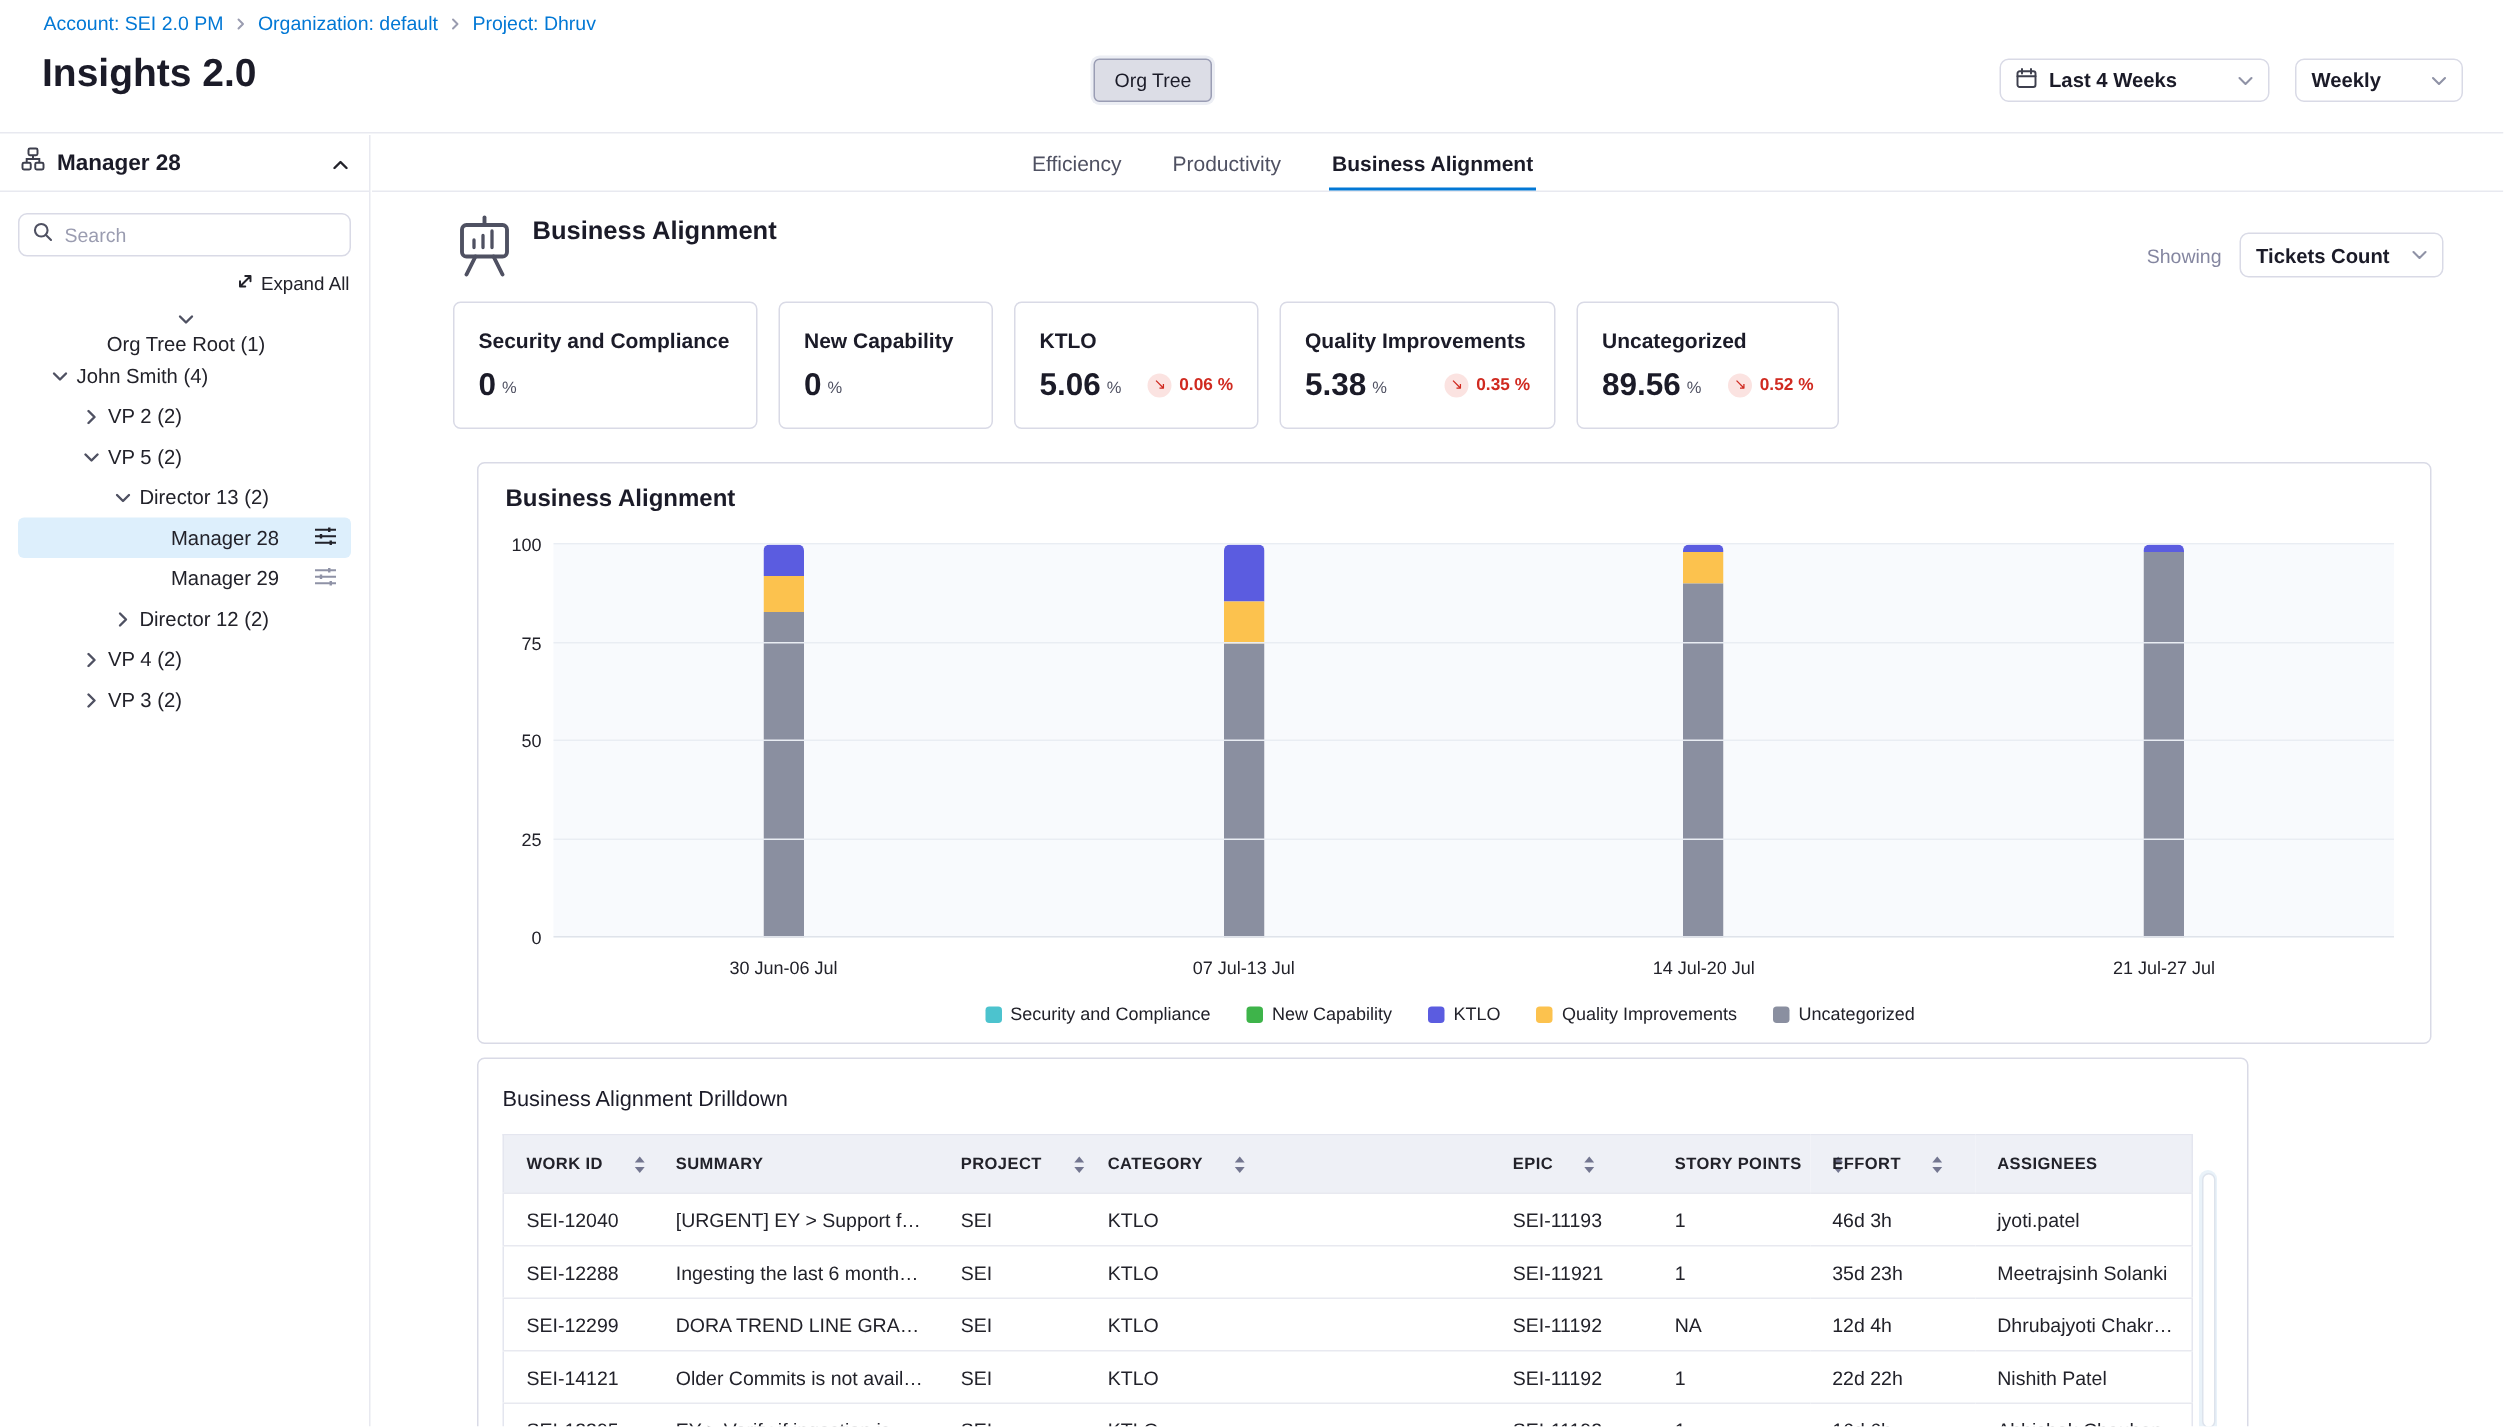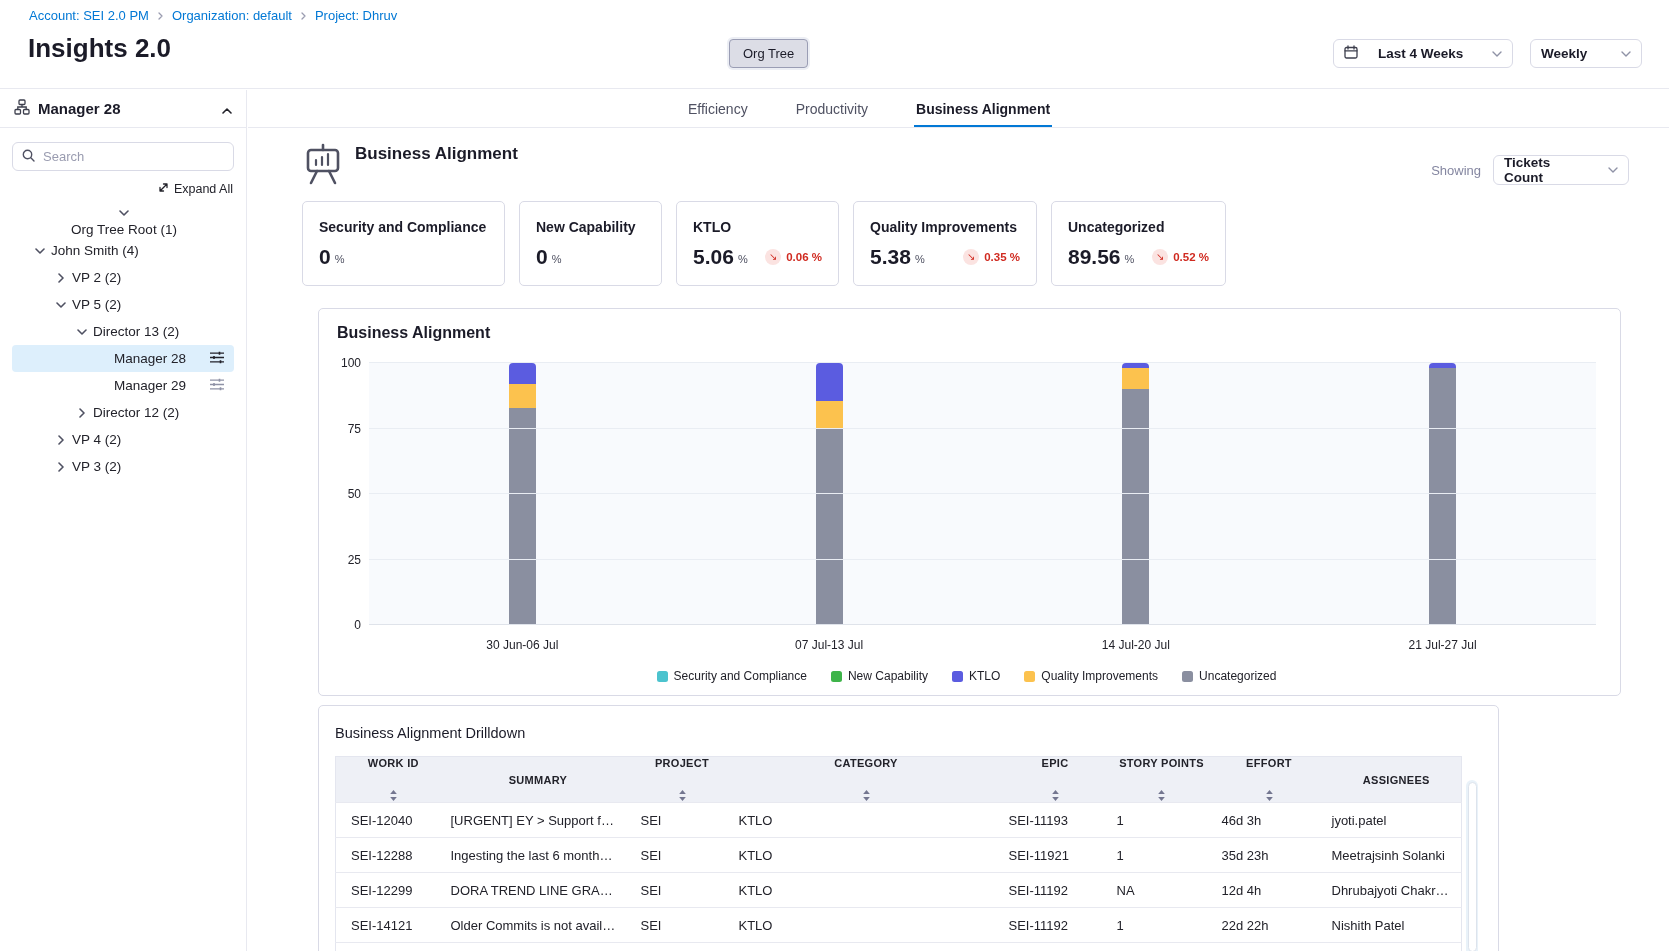--- a/index.html
+++ b/index.html
@@ -12,21 +12,21 @@
     border-bottom:1px solid #e8e9f0; }
   .breadcrumb { position:absolute; top:8px; left:29px; display:flex; align-items:center; gap:9px;
     font-size:13px; }
   .crumb { color:#0278d5; cursor:pointer; }
   .crumb-sep { display:flex; align-items:center; }
   .page-title { position:absolute; top:33px; left:28px; font-size:26px; font-weight:bold; color:#1b1b28; }
   .org-tree-btn { position:absolute; top:39px; left:729px; height:29px; padding:0 13px;
     background:#dcdde6; border:1px solid #9a9db4; border-radius:4px; box-shadow:0 0 0 2px #eceef4;
     font-size:13px; color:#1b1b28; font-family:inherit; cursor:pointer; }
   .topbar-controls { position:absolute; top:39px; right:27px; display:flex; gap:17px; }
-  .select { display:flex; align-items:center; gap:20px; height:29px; padding:0 10px;
+  .select { display:flex; align-items:center; gap:8px; height:29px; padding:0 10px;
     background:#fff; border:1px solid #d9dae6; border-radius:6px; font-size:13.5px; font-weight:bold;
     color:#1b1b28; cursor:pointer; }
   .select .chev { margin-left:auto; display:flex; }
   .select-daterange { width:180px; }
   .select-interval { width:112px; }
 
   
   .sidebar { position:absolute; top:90px; left:0; width:247px; height:861px;
     border-right:1px solid #e8e9f0; background:#fff; }
   .sidebar-head { height:38px; display:flex; align-items:center; gap:8px; padding:0 14px;
@@ -43,21 +43,21 @@
   .tree-row { position:relative; height:27px; display:flex; align-items:center; gap:6px;
     font-size:13.5px; color:#22222a; cursor:pointer; margin:0 12px; border-radius:4px; }
   .tree-row.selected { background:#ddeffc; }
   .tree-chev { display:flex; width:10px; justify-content:center; }
   .tree-spacer { width:10px; }
   .tree-filter { position:absolute; right:9px; top:6px; display:flex; }
 
   
   .main { position:absolute; top:90px; left:248px; width:1421px; height:861px; overflow:hidden; }
   .tabs-bar { position:relative; height:38px; border-bottom:1px solid #e8e9f0; background:#fff; }
-  .tabs { position:absolute; left:438px; top:0; height:100%; display:flex; gap:44px; }
+  .tabs { position:absolute; left:438px; top:0; height:100%; display:flex; gap:30px; }
   .tab { display:flex; align-items:center; font-size:14px; color:#4f5162; cursor:pointer;
     border-bottom:2.5px solid transparent; padding:2px 2px 0 2px; }
   .tab.active { color:#1b1b28; font-weight:bold; border-bottom-color:#0278d5; }
 
   .section-head { display:flex; align-items:flex-start; margin:15px 40px 0 54px; }
   .section-icon { width:42px; height:44px; margin-right:11px; flex:none; }
   .section-title { font-size:17px; font-weight:bold; color:#1b1b28; margin-top:1px; }
   .section-desc { font-size:13px; color:#4f5162; margin-top:6px; }
   .showing-wrap { margin-left:auto; display:flex; align-items:center; gap:12px; margin-top:12px; }
   .showing-label { font-size:13px; color:#8486a0; }
@@ -102,21 +102,21 @@
 
   
   .table-card { position:relative; margin:9px 0 0 70px; width:1181px; border:1px solid #d9dae6;
     border-radius:5px; background:#fff; padding:19px 16px 16px 16px; height:300px; }
   .table-title { font-size:14.5px; font-weight:normal; color:#1b1b28; }
   .dd-table { margin-top:15px; border-collapse:collapse; table-layout:fixed; width:1126px;
     border:1px solid #e4e6ef; border-radius:4px; }
   .dd-table th { background:#eef0f6; height:39px; text-align:left; padding:0 0 0 15px;
     font-size:11px; font-weight:bold; letter-spacing:0.3px; color:#22222a; text-transform:uppercase;
     white-space:nowrap; }
-  .dd-table th .th-inner { display:flex; align-items:center; gap:20px;flex-direction:column; }
+  .dd-table th .th-inner { display:flex; align-items:center; gap:20px; }
   .dd-table td { height:35px; padding:0 8px 0 15px; font-size:13px; color:#22222a;
     border-top:1px solid #e8e9f0; white-space:nowrap; overflow:hidden; text-overflow:ellipsis; }
   .v-scrollbar { position:absolute; top:74px; right:20px; width:12px; bottom:0;
     background:#e9f2f9; border-radius:6px; }
   .v-thumb { position:absolute; top:2px; left:1.5px; width:9px; height:170px; background:#fff;
     border:1px solid #dde3ec; border-radius:5px; }
 </style>
 </head>
 <body>
 

